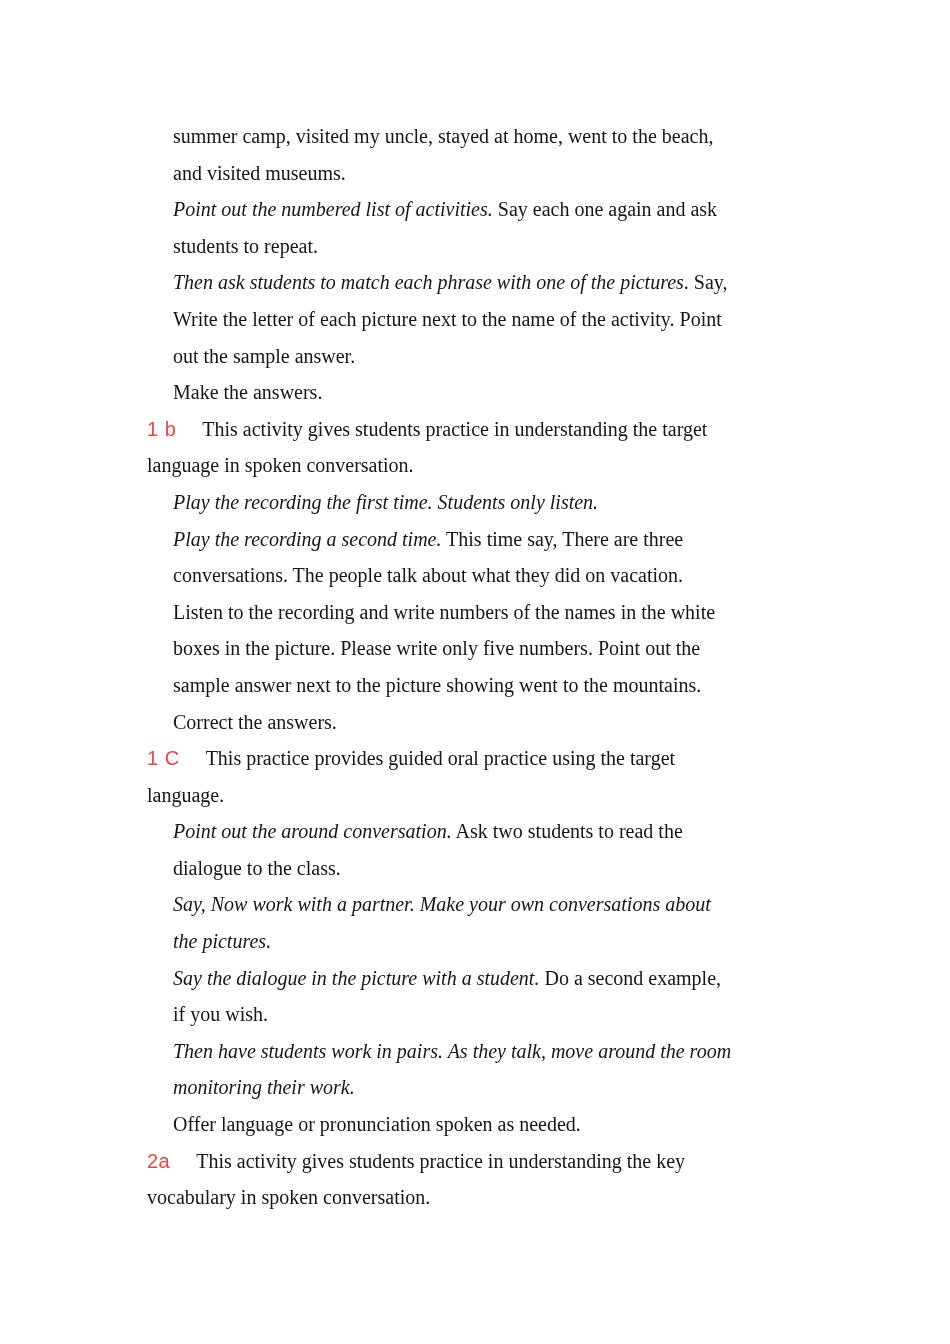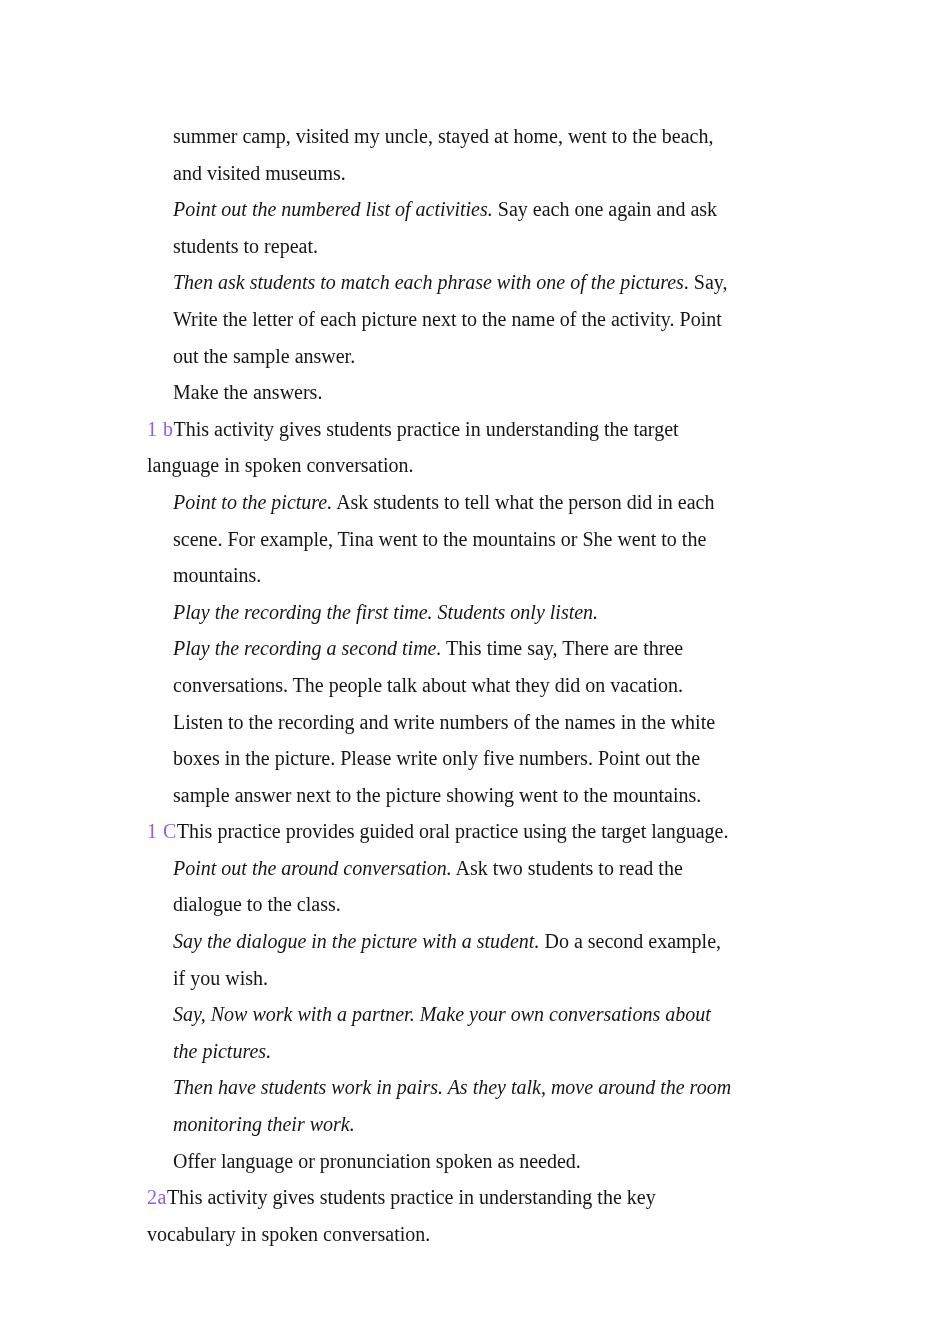--- a/index.html
+++ b/index.html
@@ -21,46 +21,46 @@
     overflow: hidden;
   }
   .para {
     margin: 0;
     text-align: left;
   }
   .para.indent {
     padding-left: 26px;
   }
   .activity-label {
-    font-family: Liberation Serif, serif;
+    font-family: Liberation Sans, sans-serif;
     font-size: 20px;
     letter-spacing: 0.5px;
-    margin-right: 0;
+    margin-right: 26px;
     white-space: pre;
-    color: #8b5cf6;
+    color: #ef4444;
   }
   .run.italic {
     font-style: italic;
   }
   .run.roman {
     font-style: normal;
   }
 </style>
 </head>
 <body>
 
 <div class="page">
     <p class="para indent"><span class="run roman">summer camp, visited my uncle, stayed at home, went to the beach, and visited museums.</span></p>
     <p class="para indent"><span class="run italic">Point out the numbered list of activities.</span><span class="run roman"> Say each one again and ask students to repeat.</span></p>
     <p class="para indent"><span class="run italic">Then ask students to match each phrase with one of the pictures</span><span class="run roman">. Say, Write the letter of each picture next to the name of the activity. Point out the sample answer.</span></p>
     <p class="para indent"><span class="run roman">Make the answers.</span></p>
     <p class="para flush"><span class="activity-label">1 b</span><span class="run roman">This activity gives students practice in understanding the target language in spoken conversation.</span></p>
-    <p class="para indent"><span class="run italic">Point to the picture.</span><span class="run roman"> Ask students to tell what the person did in each scene. For example, Tina went to the mountains or She went to the mountains.</span></p>
     <p class="para indent"><span class="run italic">Play the recording the first time. Students only listen.</span></p>
     <p class="para indent"><span class="run italic">Play the recording a second time.</span><span class="run roman"> This time say, There are three conversations. The people talk about what they did on vacation. Listen to the recording and write numbers of the names in the white boxes in the picture. Please write only five numbers. Point out the sample answer next to the picture showing went to the mountains.</span></p>
+    <p class="para indent"><span class="run roman">Correct the answers.</span></p>
     <p class="para flush"><span class="activity-label">1 C</span><span class="run roman">This practice provides guided oral practice using the target language.</span></p>
     <p class="para indent"><span class="run italic">Point out the around conversation.</span><span class="run roman"> Ask two students to read the dialogue to the class.</span></p>
+    <p class="para indent"><span class="run italic">Say, Now work with a partner. Make your own conversations about the pictures.</span></p>
     <p class="para indent"><span class="run italic">Say the dialogue in the picture with a student.</span><span class="run roman"> Do a second example, if you wish.</span></p>
-    <p class="para indent"><span class="run italic">Say, Now work with a partner. Make your own conversations about the pictures.</span></p>
     <p class="para indent"><span class="run italic">Then have students work in pairs. As they talk, move around the room monitoring their work.</span></p>
     <p class="para indent"><span class="run roman">Offer language or pronunciation spoken as needed.</span></p>
     <p class="para flush"><span class="activity-label">2a</span><span class="run roman">This activity gives students practice in understanding the key vocabulary in spoken conversation.</span></p>
   </div>
 
 </body></html>

